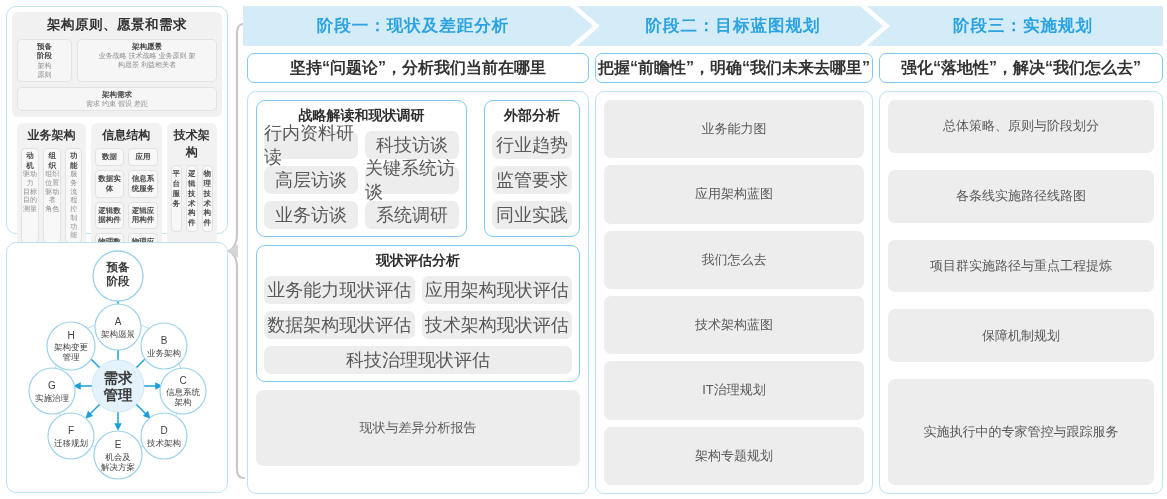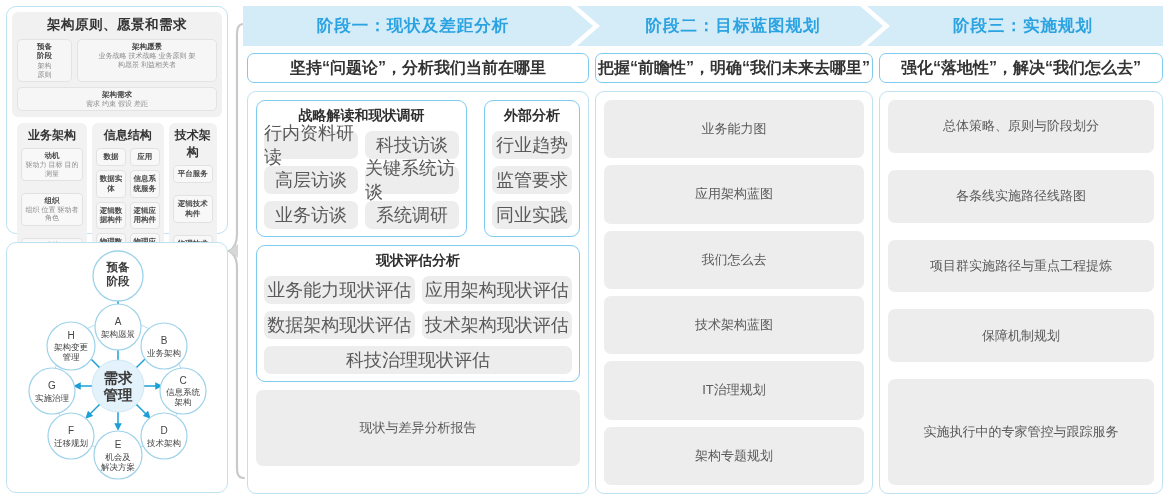--- a/index.html
+++ b/index.html
@@ -41,21 +41,21 @@
   .c-vision{flex:1;}
   .r1 .req{margin-top:5px;}
 
   
   .r2{display:flex;gap:5px;margin-top:6px;padding:0 5px;}
   .arch{background:#f2f2f2;border-radius:6px;padding:3px 4px 5px 4px;box-sizing:border-box;}
   .arch>h4{margin:1px 0 4px 0;font-size:12px;text-align:center;color:#333;font-weight:bold;}
   .a-biz{width:88px;}
   .a-info{width:90px;}
   .a-tech{width:60px;}
-  .stack{display:flex;flex-direction:column;gap:12px;}
+  .stack{display:flex;flex-direction:row;gap:4px;}
   .cols2{display:flex;gap:4px;}
   .cols2>div{flex:1;display:flex;flex-direction:column;gap:4px;}
   .sub{background:#f8f8f8;border:1px solid #e2e2e2;border-radius:4px;text-align:center;padding:2px 1px;box-sizing:border-box;}
   .sub .ct{font-size:7.5px;font-weight:bold;color:#4b4b4b;line-height:1.25;}
   .sub .cs{font-size:7px;color:#8d8d8d;line-height:1.25;}
   .sub.plain{font-size:7.5px;font-weight:bold;color:#4b4b4b;line-height:1.3;padding:3px 1px;}
 
   
   .r3{display:flex;gap:5px;margin-top:6px;padding:0 5px;align-items:stretch;}
   .r3-label{

